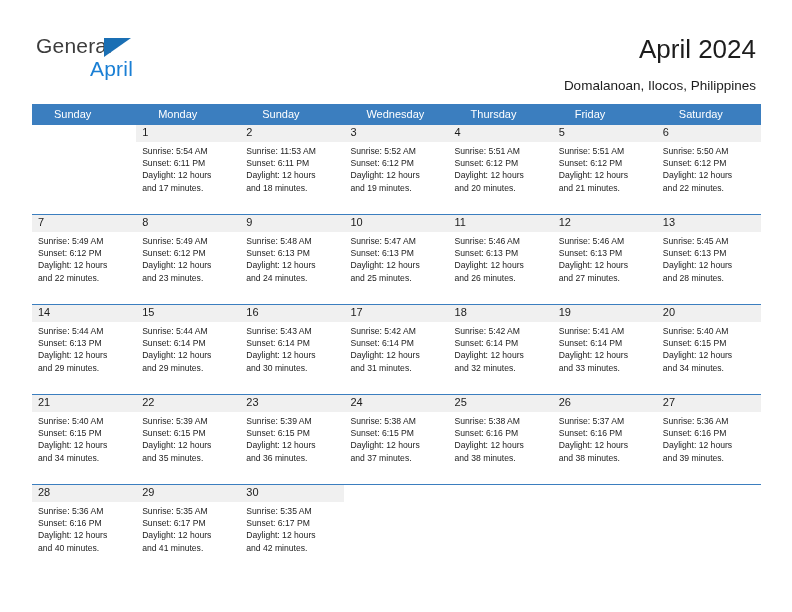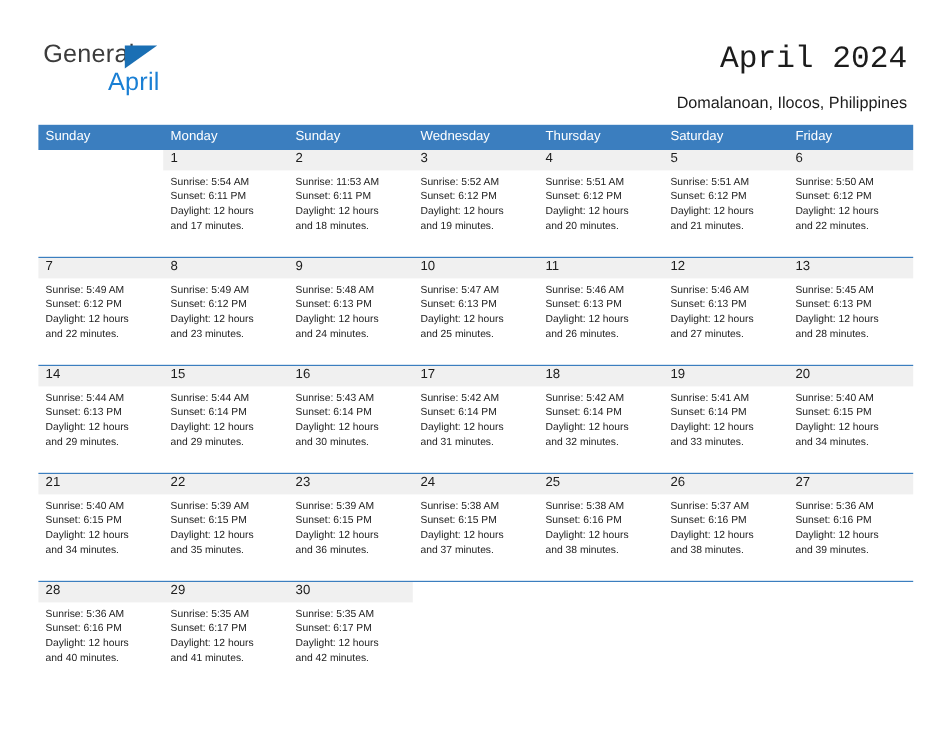--- a/index.html
+++ b/index.html
@@ -64,21 +64,20 @@
     font-family: "Liberation Sans", sans-serif;
   }
   .title {
     position: absolute;
     right: 36px;
     top: 34px;
     font-size: 26px;
     color: #1c1c1c;
     text-align: left;
     white-space: nowrap;
-    font-family: Liberation Mono, monospace;
   }
   .subtitle {
     position: absolute;
     right: 36px;
     top: 78px;
     font-size: 13.5px;
     color: #1c1c1c;
     text-align: right;
     white-space: nowrap;
     margin-left: 44px;
@@ -97,20 +96,21 @@
     height: 21px;
     background: #3b7ebf;
   }
   .weekday {
     flex: 1 1 0;
     font-size: 11px;
     color: #ffffff;
     padding: 4px 0 0 6px;
     box-sizing: border-box;
     white-space: nowrap;
+    margin-left: 16px;
   }
 
   .week {
     width: 729px;
     border-top: 1px solid #3b7ebf;
     position: relative;
   }
   .week:first-of-type {
     border-top: none;
   }
@@ -174,22 +174,22 @@
     <div class="subtitle">Domalanoan, Ilocos, Philippines</div>
   </div>
 
   <div class="calendar">
     <div class="weekdays">
         <div class="weekday">Sunday</div>
         <div class="weekday">Monday</div>
         <div class="weekday">Sunday</div>
         <div class="weekday">Wednesday</div>
         <div class="weekday">Thursday</div>
+        <div class="weekday">Friday</div>
         <div class="weekday">Saturday</div>
-        <div class="weekday">Friday</div>
       </div>
     <div id="weeks-container">
         <div class="week">
           <div class="week-inner">
             <div class="daynum-band" style="left: 104.143px; width: 624.857px;"></div>
             <div class="cell empty">
               <div class="daynum"></div>
               <div class="info"></div>
             </div>
             <div class="cell">

